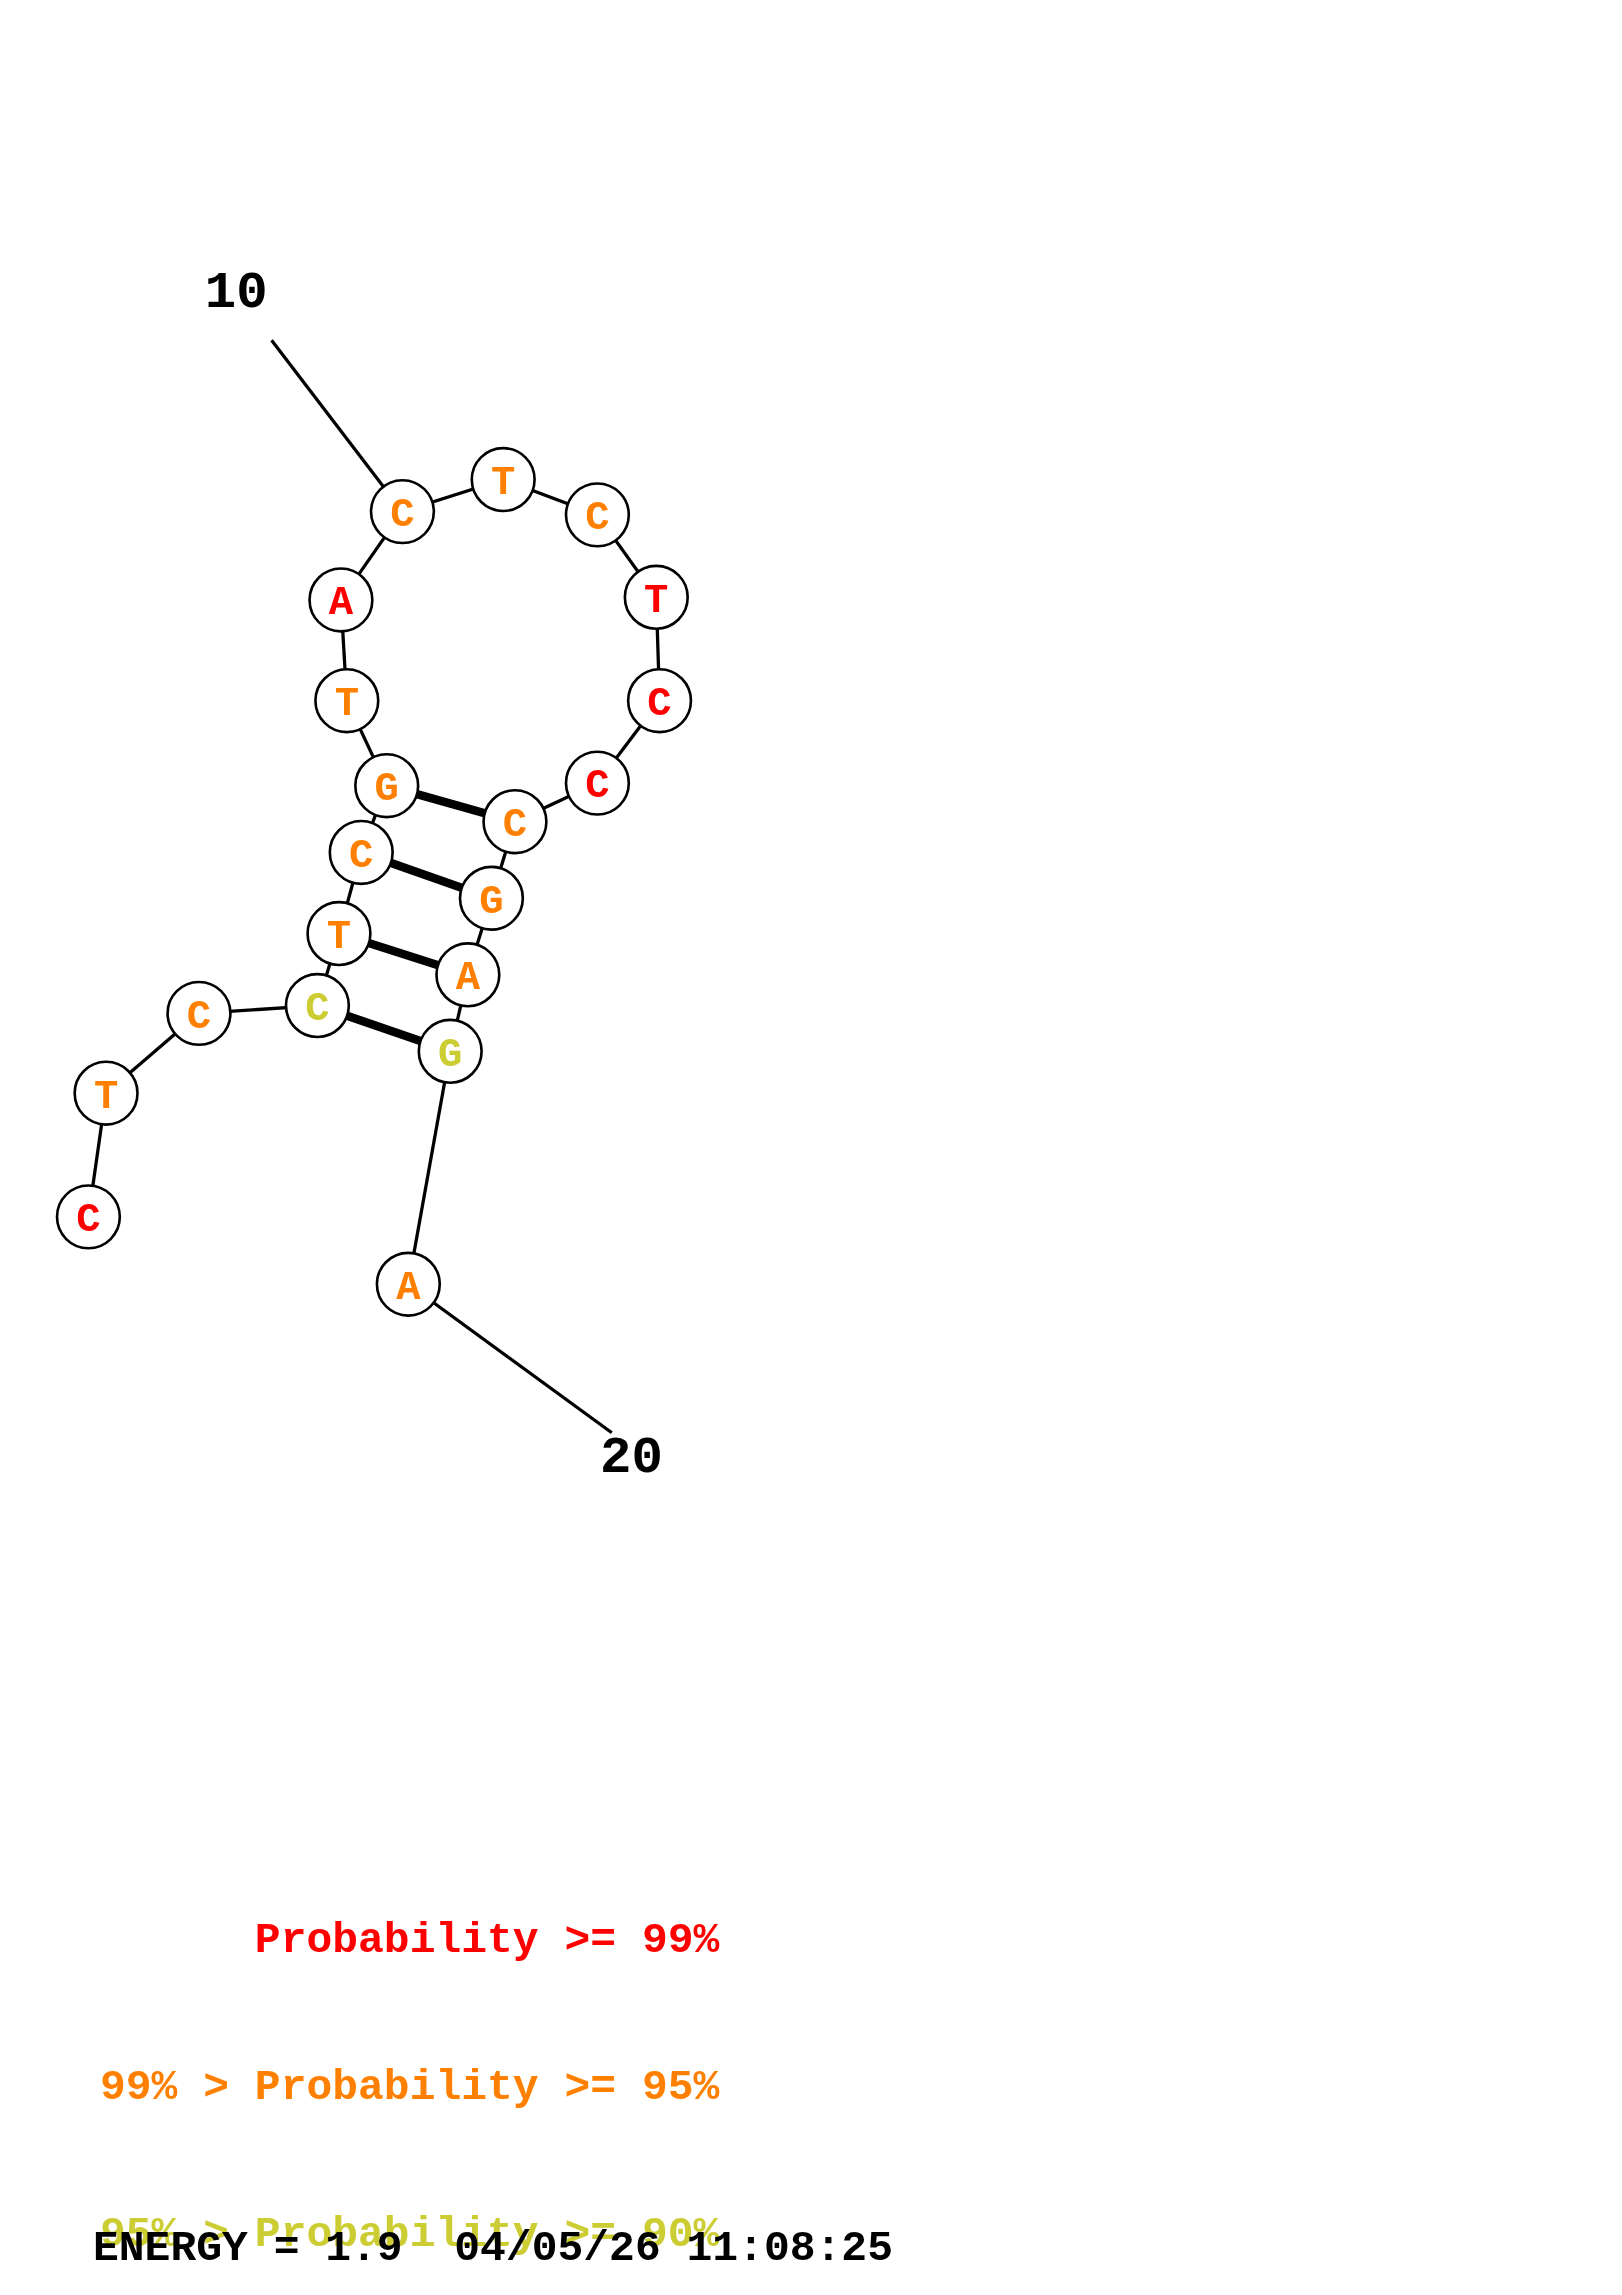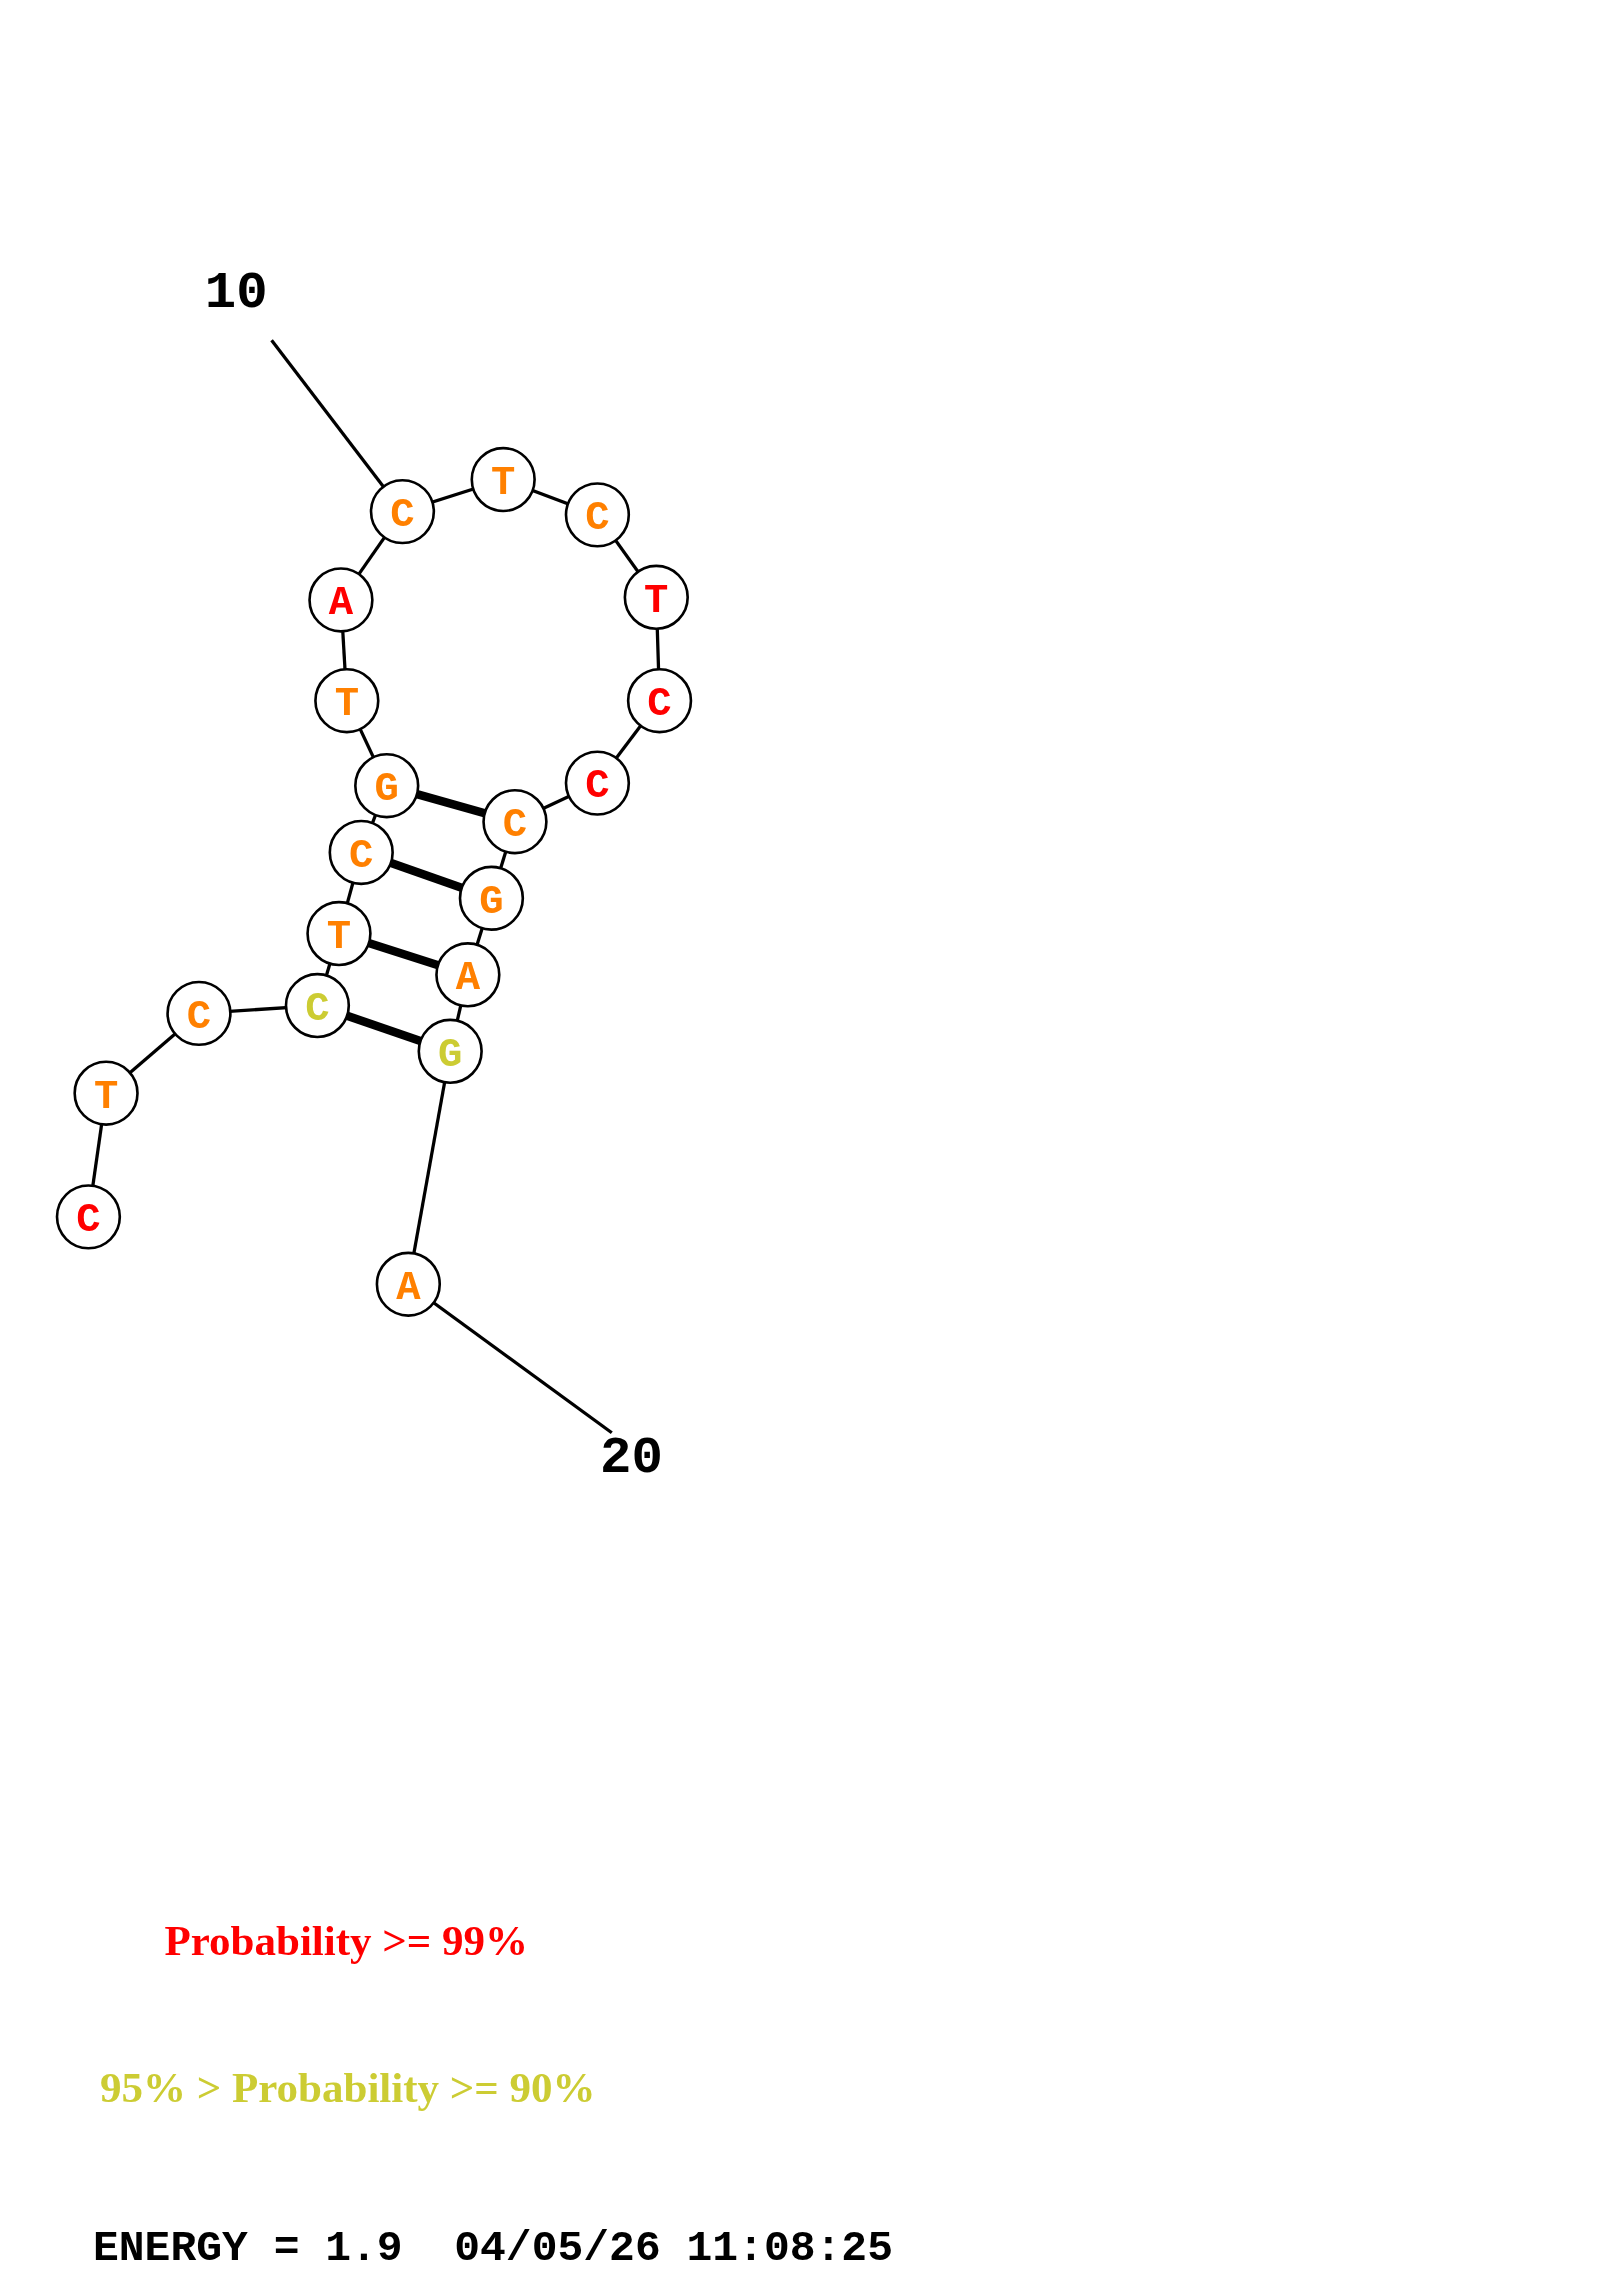--- a/index.html
+++ b/index.html
@@ -28,21 +28,21 @@
   }
   .legend {
     position: absolute;
     left: 100px;
     top: 1818px;
     font-weight: bold;
     font-size: 43px;
     line-height: 49px;
     white-space: pre;
   }
-  .legend-row { height: 49px; font-family: Liberation Serif, serif; }
+  .legend-row { height: 49px; }
   .energy {
     position: absolute;
     left: 93px;
     top: 2224px;
     font-weight: bold;
     font-size: 43px;
     color: #000000;
     white-space: pre;
   }
 </style>
@@ -116,20 +116,21 @@
       <text x="751" y="1395" fill="#ff8000" class="nt-letter">G</text>
       <text x="715" y="1512" fill="#ff8000" class="nt-letter">A</text>
       <text x="688" y="1629" fill="#cccc33" class="nt-letter">G</text>
       <text x="624" y="1985" fill="#ff8000" class="nt-letter">A</text>
       <text x="361" y="470" class="num-label">10</text>
       <text x="965" y="2250" class="num-label">20</text>
     </svg>
 
   <div class="legend">
     <div class="legend-row" style="color: rgb(255, 0, 0);">      Probability &gt;= 99%</div>
+    <div class="legend-row" style="color: rgb(255, 128, 0);">99% &gt; Probability &gt;= 95%</div>
     <div class="legend-row" style="color: rgb(204, 204, 51);">95% &gt; Probability &gt;= 90%</div>
     
     
     
     
     
   </div>
 
   <div class="energy">ENERGY = 1.9  04/05/26 11:08:25</div>
 

